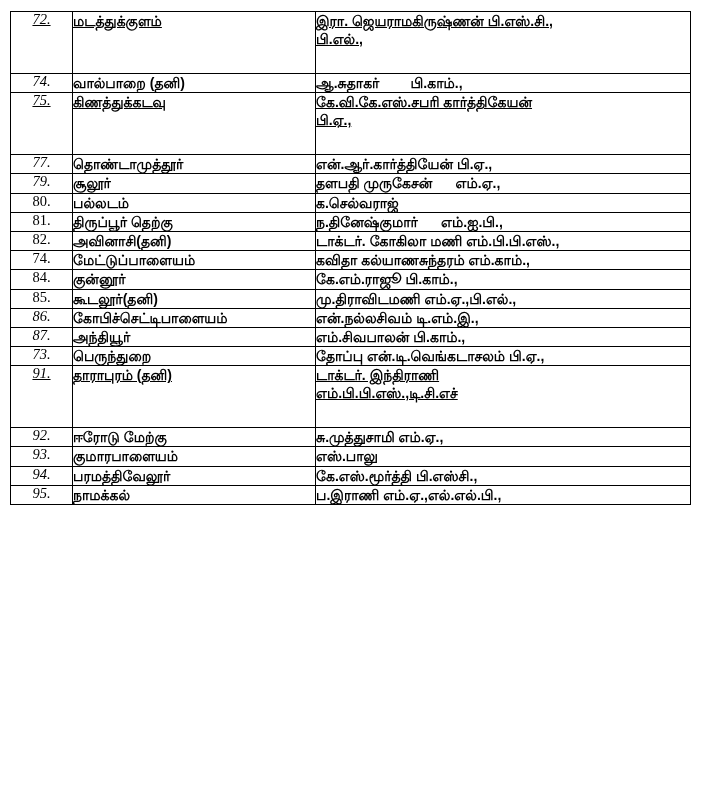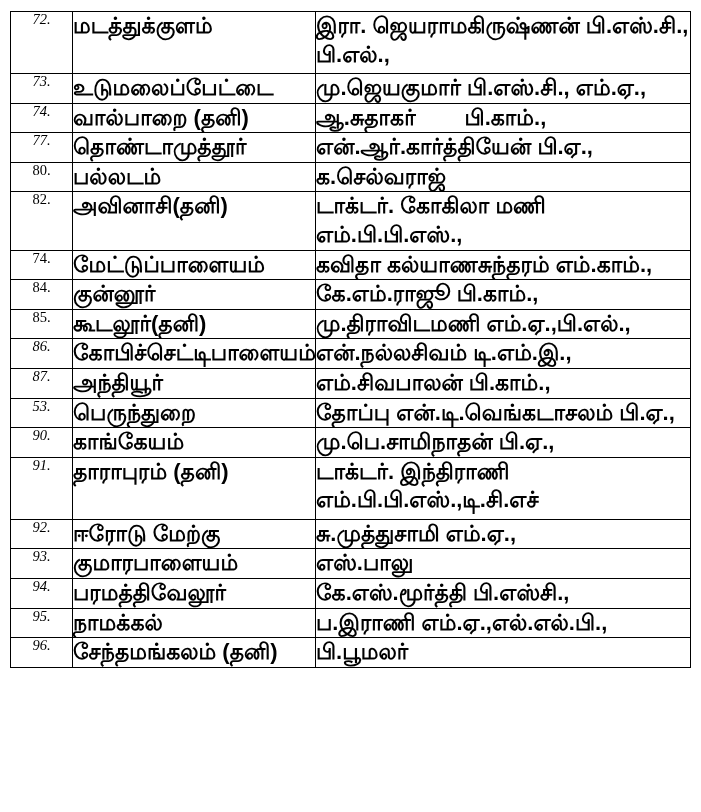--- a/index.html
+++ b/index.html
@@ -45,32 +45,32 @@
     font-size: 14.5px;
     line-height: 1.0;
     padding: 6px 4px 5px 4px;
     white-space: nowrap;
   }
   td.sno.italic { font-style: italic; }
   td.sno.roman  { font-style: normal; margin-top: 39px; }
 
   td.cons, td.cand {
     font-family: "Liberation Sans", "DejaVu Sans", sans-serif;
-    font-size: 22px;
+    font-size: 14px;
     font-weight: 700;
     line-height: 1.30;
     padding: 4px 4px 4px 9px;
     white-space: pre-wrap;
     word-break: keep-all;
     letter-spacing: 0px;
   }
   td.cand { padding-left: 8px; }
 
   
-  tr.tall td { min-height: 61px; }
+  tr.tall td { min-height: 61px; text-decoration: underline; }
   tr.tall td.sno,
   tr.tall td.cons { height: 61px; }
 </style>
 </head>
 <body>
 
 <div id="page">
   <table class="listing">
     <colgroup>
       <col class="c-no">
@@ -78,38 +78,49 @@
       <col class="c-cand">
     </colgroup>
     <tbody id="table-body">
         <tr class="tall">
           <td class="sno italic">72.</td>
           <td class="cons">மடத்துக்குளம்</td>
           <td class="cand">இரா. ஜெயராமகிருஷ்ணன் பி.எஸ்.சி.,
 பி.எல்.,</td>
         </tr>
         <tr>
-          <td class="sno italic">73.</td>
-          <td class="cons">உடுமலைப்பேட்டை</td>
-          <td class="cand">மு.ஜெயகுமார் பி.எஸ்.சி., எம்.ஏ.,</td>
-        </tr>
-        <tr>
           <td class="sno italic">74.</td>
           <td class="cons">வால்பாறை (தனி)</td>
           <td class="cand">ஆ.சுதாகர்        பி.காம்.,</td>
+        </tr>
+        <tr class="tall">
+          <td class="sno italic">75.</td>
+          <td class="cons">கிணத்துக்கடவு</td>
+          <td class="cand">கே.வி.கே.எஸ்.சபரி கார்த்திகேயன்
+பி.ஏ.,</td>
         </tr>
         <tr>
           <td class="sno italic">77.</td>
           <td class="cons">தொண்டாமுத்தூர்</td>
           <td class="cand">என்.ஆர்.கார்த்தியேன் பி.ஏ.,</td>
         </tr>
         <tr>
+          <td class="sno italic">79.</td>
+          <td class="cons">சூலூர்</td>
+          <td class="cand">தளபதி முருகேசன்      எம்.ஏ.,</td>
+        </tr>
+        <tr>
           <td class="sno roman">80.</td>
           <td class="cons">பல்லடம்</td>
           <td class="cand">க.செல்வராஜ்</td>
+        </tr>
+        <tr>
+          <td class="sno roman">81.</td>
+          <td class="cons">திருப்பூர் தெற்கு</td>
+          <td class="cand">ந.தினேஷ்குமார்      எம்.ஐ.பி.,</td>
         </tr>
         <tr>
           <td class="sno roman">82.</td>
           <td class="cons">அவினாசி(தனி)</td>
           <td class="cand">டாக்டர். கோகிலா மணி எம்.பி.பி.எஸ்.,</td>
         </tr>
         <tr>
           <td class="sno roman">74.</td>
           <td class="cons">மேட்டுப்பாளையம்</td>
           <td class="cand">கவிதா கல்யாணசுந்தரம் எம்.காம்.,</td>
@@ -128,28 +139,23 @@
           <td class="sno italic">86.</td>
           <td class="cons">கோபிச்செட்டிபாளையம்</td>
           <td class="cand">என்.நல்லசிவம் டி.எம்.இ.,</td>
         </tr>
         <tr>
           <td class="sno italic">87.</td>
           <td class="cons">அந்தியூர்</td>
           <td class="cand">எம்.சிவபாலன் பி.காம்.,</td>
         </tr>
         <tr>
-          <td class="sno italic">53.</td>
+          <td class="sno italic">73.</td>
           <td class="cons">பெருந்துறை</td>
           <td class="cand">தோப்பு என்.டி.வெங்கடாசலம் பி.ஏ.,</td>
-        </tr>
-        <tr>
-          <td class="sno italic">90.</td>
-          <td class="cons">காங்கேயம்</td>
-          <td class="cand">மு.பெ.சாமிநாதன் பி.ஏ.,</td>
         </tr>
         <tr class="tall">
           <td class="sno italic">91.</td>
           <td class="cons">தாராபுரம் (தனி)</td>
           <td class="cand">டாக்டர். இந்திராணி
 எம்.பி.பி.எஸ்.,டி.சி.எச்</td>
         </tr>
         <tr>
           <td class="sno italic">92.</td>
           <td class="cons">ஈரோடு மேற்கு</td>
@@ -163,20 +169,15 @@
         <tr>
           <td class="sno italic">94.</td>
           <td class="cons">பரமத்திவேலூர்</td>
           <td class="cand">கே.எஸ்.மூர்த்தி பி.எஸ்சி.,</td>
         </tr>
         <tr>
           <td class="sno italic">95.</td>
           <td class="cons">நாமக்கல்</td>
           <td class="cand">ப.இராணி எம்.ஏ.,எல்.எல்.பி.,</td>
         </tr>
-        <tr>
-          <td class="sno italic">96.</td>
-          <td class="cons">சேந்தமங்கலம் (தனி)</td>
-          <td class="cand">பி.பூமலர்</td>
-        </tr>
       </tbody>
   </table>
 </div>
 
 </body></html>

